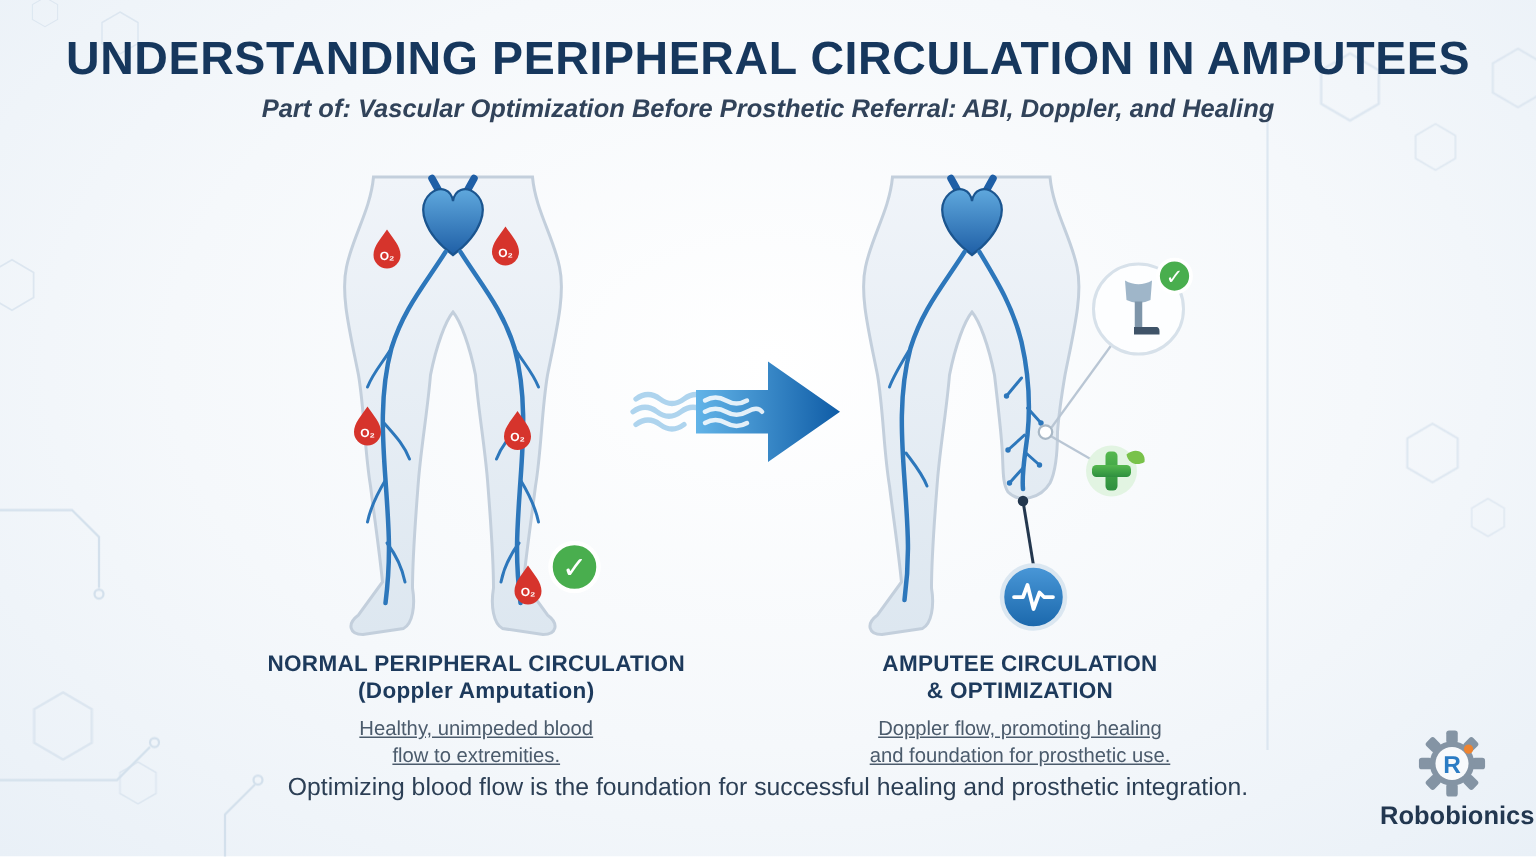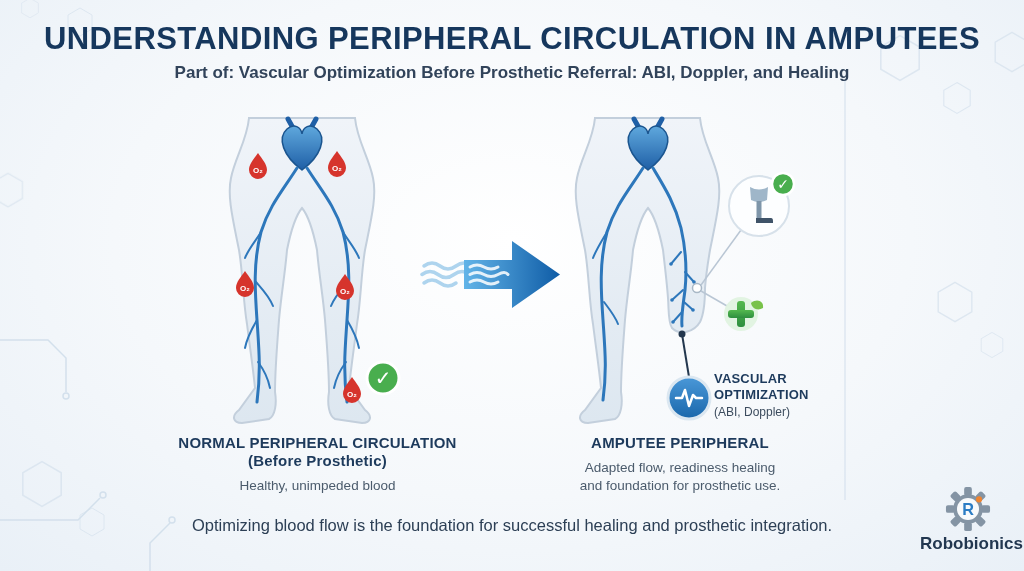--- a/index.html
+++ b/index.html
@@ -7,31 +7,31 @@
     position:relative;width:1024px;height:571px;overflow:hidden;
     font-family:"Liberation Sans","DejaVu Sans",sans-serif;
     background:radial-gradient(ellipse at 50% 42%, #ffffff 0%, #f5f8fb 55%, #e9f0f7 100%);
   }
   .title{
     position:absolute;top:22px;left:0;width:100%;text-align:center;margin:0;
     font-size:31px;font-weight:800;letter-spacing:.4px;color:#16375d;line-height:1.1;
   }
   .subtitle{
     position:absolute;top:63px;left:0;width:100%;text-align:center;
-    font-size:17px;font-weight:600;color:#31435a;
+    font-size:17px;font-weight:600;color:#31435a;font-style:italic;
   }
   .bg-decor{position:absolute;left:0;top:0;width:1024px;height:571px;}
   .fig-left{position:absolute;left:185px;top:102px;width:235px;height:332px;}
   .fig-right{position:absolute;left:555px;top:102px;width:280px;height:332px;}
   .arrow{position:absolute;left:420px;top:232px;width:145px;height:85px;}
   .caption{position:absolute;text-align:center;}
   .caption-left{left:150px;top:434px;width:335px;}
   .caption-right{left:520px;top:434px;width:320px;}
   .caption .t{font-size:15px;font-weight:800;letter-spacing:.2px;line-height:1.2;color:#1d3a5c;}
-  .caption .d{font-size:13.5px;font-weight:500;line-height:1.32;color:#4b5b6c;margin-top:7px;}
+  .caption .d{font-size:13.5px;font-weight:500;line-height:1.32;color:#4b5b6c;margin-top:7px;text-decoration:underline;}
   .vasc-label{position:absolute;left:714px;top:371px;width:135px;line-height:1.22;text-align:left;}
   .vasc-label .b{font-size:13px;font-weight:800;letter-spacing:.2px;color:#1d3a5c;}
   .vasc-label .s{font-size:12px;font-weight:500;color:#3c4c5e;margin-top:2px;}
   .footer-text{
     position:absolute;left:0;top:516px;width:100%;text-align:center;
     font-size:16.5px;font-weight:500;color:#2c3f55;
   }
   .brand{position:absolute;left:920px;top:486px;width:96px;text-align:center;}
   .brand svg{display:block;margin:0 auto;}
   .brand-name{font-size:17px;font-weight:800;color:#223750;margin-top:2px;}
@@ -221,38 +221,35 @@
     <g>
       <circle cx="127" cy="232" r="3.5" fill="#23374e"></circle>
       <line x1="127" y1="232" x2="134" y2="275" stroke="#23374e" stroke-width="2"></line>
     </g>
     <g transform="translate(134,296)">
       <circle r="21" fill="url(#blueGradR)" stroke="#dbe7f1" stroke-width="3"></circle>
       <path d="M-13,0 L-7,0 L-4,-8 L0,8 L4,-3 L7,0 L13,0" fill="none" stroke="#fff" stroke-width="2.5" stroke-linecap="round" stroke-linejoin="round"></path>
     </g>
   </svg>
 
-  <div class="vasc-label">
-    <div class="b">VASCULAR</div>
-    <div class="b">OPTIMIZATION</div>
-    <div class="s">(ABI, Doppler)</div>
-  </div>
 
   <div class="caption caption-left">
     <div class="t">NORMAL PERIPHERAL CIRCULATION</div>
-    <div class="t">(Before Prosthetic)</div>
+    <div class="t">(Doppler Amputation)</div>
     <div class="d">
       <div>Healthy, unimpeded blood</div>
+      <div>flow to extremities.</div>
     </div>
   </div>
 
   <div class="caption caption-right">
-    <div class="t">AMPUTEE PERIPHERAL</div>
+    <div class="t">AMPUTEE CIRCULATION</div>
+    <div class="t">&amp; OPTIMIZATION</div>
     <div class="d">
-      <div>Adapted flow, readiness healing</div>
+      <div>Doppler flow, promoting healing</div>
       <div>and foundation for prosthetic use.</div>
     </div>
   </div>
 
   <div class="footer-text">Optimizing blood flow is the foundation for successful healing and prosthetic integration.</div>
 
   <div class="brand">
     <svg width="46" height="46" viewBox="-24 -24 48 48">
       <g fill="#8494a4">
         <rect x="-4" y="-23" width="8" height="9" rx="2"></rect>

